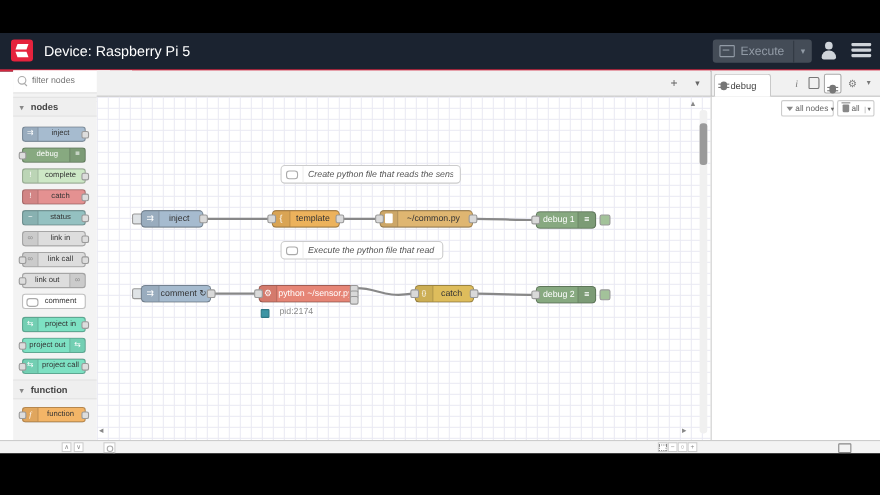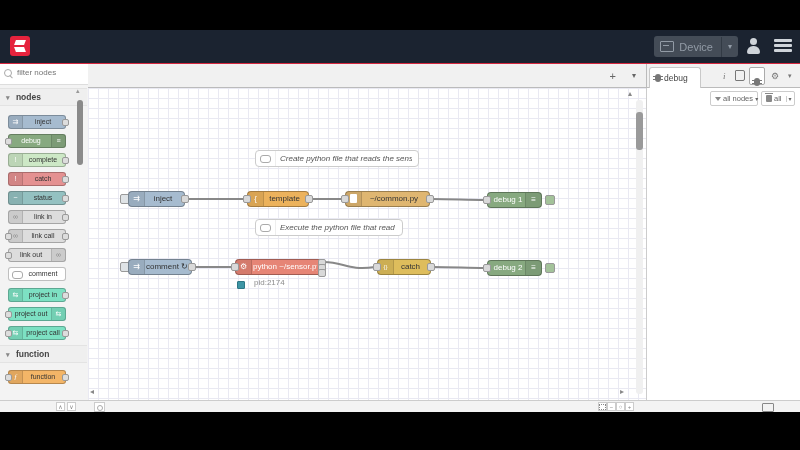--- a/index.html
+++ b/index.html
@@ -16,21 +16,21 @@
   #deploy .dep-caret{border-left:1px solid #323a44;padding:0 6px;font-size:8px;line-height:20px;}
   .dep-icon{display:inline-block;width:12px;height:9px;border:1px solid #929ba6;border-radius:1px;position:relative;}
   .dep-icon:before{content:"";position:absolute;left:2px;top:3px;width:6px;height:1px;background:#929ba6;}
   #user-icon{position:absolute;right:38px;top:8px;width:16px;height:16px;}
   #user-icon .head{position:absolute;left:4px;top:0;width:7px;height:7px;border-radius:50%;background:#cfd4da;}
   #user-icon .body{position:absolute;left:1px;top:8px;width:13px;height:8px;border-radius:6px 6px 2px 2px;background:#cfd4da;}
   #menu-icon{position:absolute;right:8px;top:9px;width:18px;height:14px;}
   #menu-icon span{position:absolute;left:0;width:18px;height:2.5px;background:#cfd4da;border-radius:1px;}
   #menu-icon span:nth-child(1){top:0}#menu-icon span:nth-child(2){top:5px}#menu-icon span:nth-child(3){top:10px}
   
-  #palette{position:absolute;left:0;top:34px;width:108px;height:336px;background:#f3f3f3;border-right:1px solid #ccc;box-sizing:border-box;}
+  #palette{position:absolute;left:12px;top:34px;width:108px;height:336px;background:#f3f3f3;border-right:1px solid #ccc;box-sizing:border-box;}
   #palette-search{position:absolute;left:0;top:0;width:88px;height:21px;background:#fff;border-bottom:1px solid #ddd;box-sizing:border-box;}
   #palette-search input{position:absolute;left:15px;top:3px;width:66px;border:none;outline:none;font-size:8px;color:#555;background:transparent;font-family:"Liberation Sans",sans-serif;}
   .mag-icon{position:absolute;left:4px;top:5px;width:6px;height:6px;border:1px solid #aaa;border-radius:50%;}
   .mag-icon:after{content:"";position:absolute;left:5px;top:5px;width:4px;height:1px;background:#aaa;transform:rotate(45deg);transform-origin:0 0;}
   .pcat{position:absolute;left:0;width:87px;height:16px;background:#efefef;border-top:1px solid #e3e3e3;border-bottom:1px solid #e3e3e3;font-size:8.5px;font-weight:bold;color:#444;line-height:16px;}
   .pcat .chev{color:#888;font-size:7px;margin:0 4px 0 6px;}
   .pnode{position:absolute;left:8px;width:58px;height:14px;border-radius:3px;border:1px solid rgba(0,0,0,.25);box-sizing:border-box;font-size:7px;color:#333;}
   .pnode .lbl{position:absolute;left:15px;right:3px;top:0;line-height:12px;text-align:center;overflow:hidden;white-space:nowrap;}
   .pnode .istrip{position:absolute;left:0;top:0;bottom:0;width:13px;background:rgba(0,0,0,.08);border-right:1px solid rgba(0,0,0,.12);color:#fff;font-size:7px;line-height:12px;text-align:center;overflow:hidden;}
   .pnode.icon-right .istrip{left:auto;right:0;border-right:none;border-left:1px solid rgba(0,0,0,.12);}
@@ -89,24 +89,25 @@
   .monitor-icon:after{content:"";position:absolute;left:2px;top:7px;width:4px;height:1px;background:#888;}
   .navmap-icon{display:block;width:5px;height:4px;border:1px dotted #888;margin:1px auto 0;}
 </style>
 </head>
 <body>
 
 <div id="ui">
 
   <div id="header">
     <div id="logo"></div>
+    <div id="hdr-title">Device: Raspberry Pi 5</div>
     <div id="deploy">
       <span class="dep-main">
         <span class="dep-icon"></span>
-        <span>Device</span>
+        <span>Execute</span>
       </span>
       <span class="dep-caret">▾</span>
     </div>
     <div id="user-icon">
         <span class="head"></span>
         <span class="body"></span>
       </div>
     <div id="menu-icon">
         <span></span>
         <span></span>

